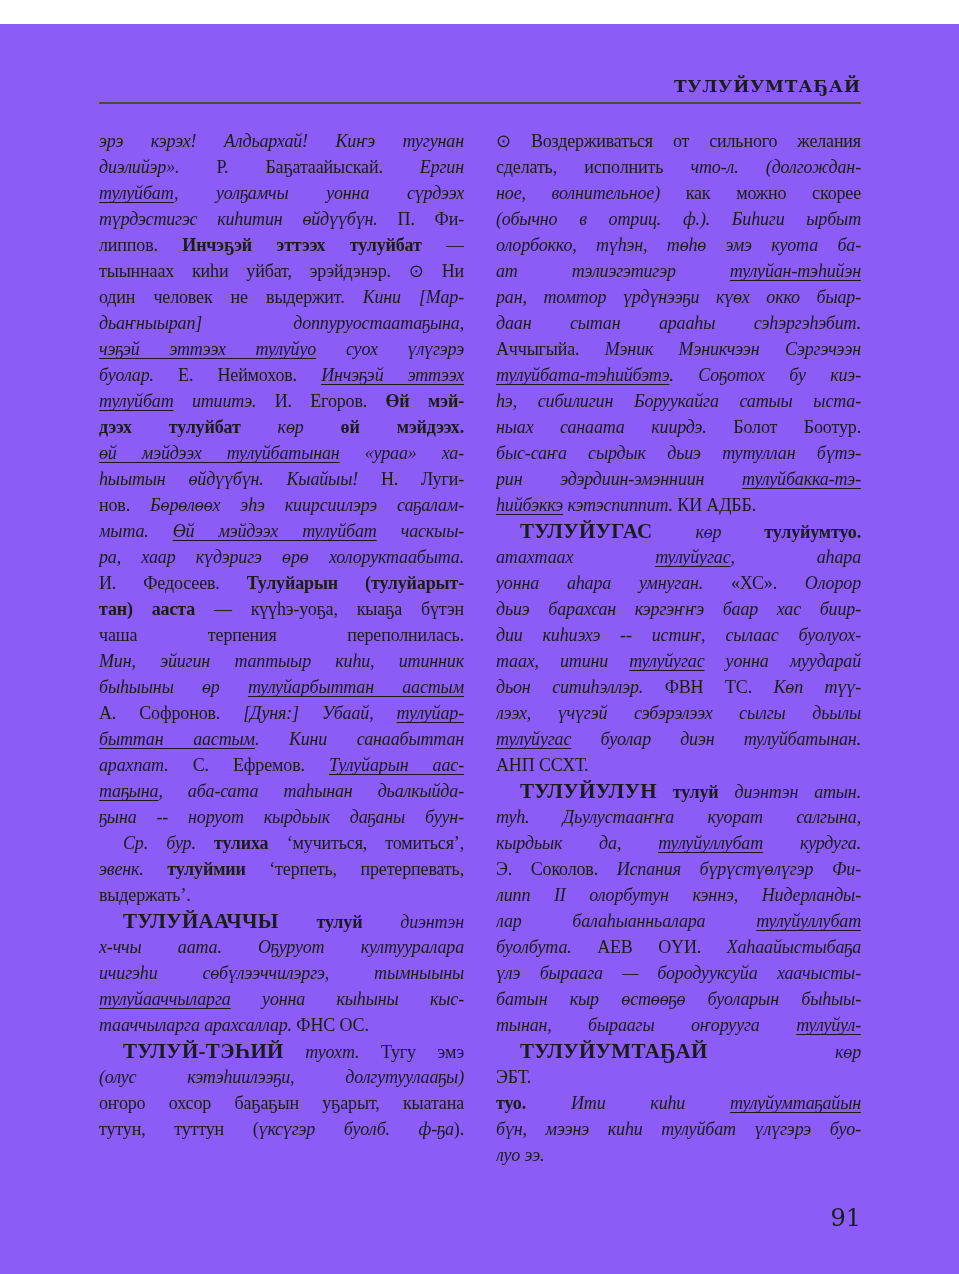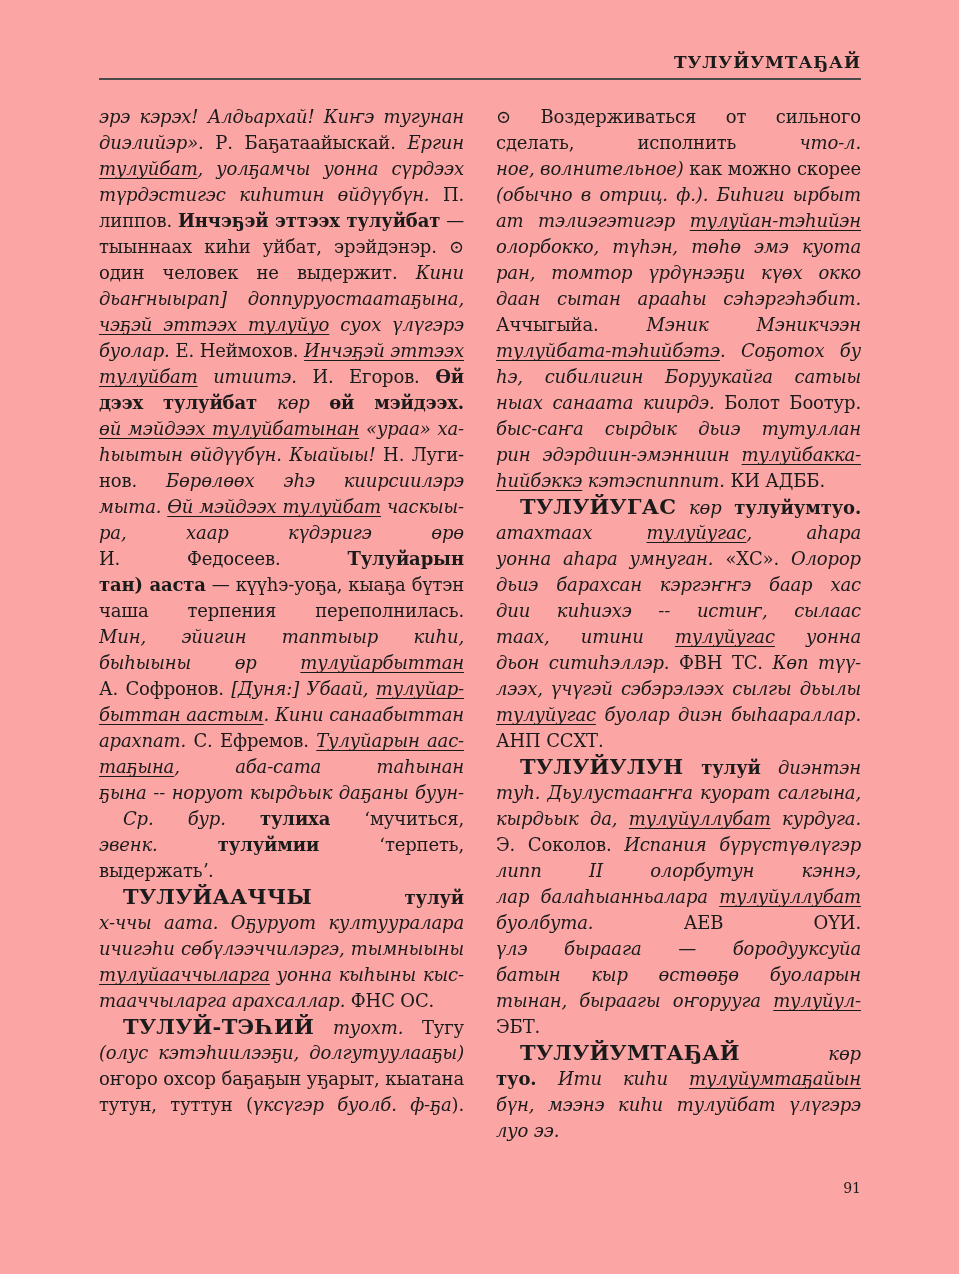--- a/index.html
+++ b/index.html
@@ -1,48 +1,48 @@
 <!DOCTYPE html>
 <html><head>
 <meta charset="utf-8">
 <style>
   html,body{margin:0;padding:0;background:#ffffff;}
   body{
     width:959px;height:1274px;position:relative;
     font-family:"DejaVu Serif","Liberation Serif",serif;
     color:#1b1b1b;
   }
-  .page{position:absolute;inset:0;background:#fca5a5;}
+  .page{position:absolute;inset:0;background:#8b5cf6;margin-top:24px;}
   .running-head{
     position:absolute;top:52px;left:99px;width:762px;
     text-align:right;font-weight:bold;font-size:17px;letter-spacing:1px;
   }
   .header-rule{
     position:absolute;top:78px;left:99px;width:762px;height:2px;background:#4a4a4a;
   }
   .columns{
     position:absolute;top:104px;left:99px;width:762px;
-    display:flex;gap:32px;
+    display:flex;gap:32px;font-family:Liberation Serif, serif;
   }
   .col{width:370px;}
   .line{
     height:26px;line-height:26px;font-size:18px;letter-spacing:-0.15px;
     text-align:justify;text-align-last:justify;
     overflow:hidden;
   }
   .line.final{text-align-last:left;}
   .line.indent{padding-left:24px;}
   .r-n{}
   .r-i{font-style:italic;}
   .r-b{font-weight:bold;}
   .r-h{font-weight:bold;font-size:21px;letter-spacing:0.3px;}
   .r-iu{font-style:italic;text-decoration:underline;text-decoration-thickness:1px;text-underline-offset:3px;text-decoration-skip-ink:none;}
   .page-number{
     position:absolute;top:1180px;left:99px;width:762px;
-    text-align:right;font-size:14px;
+    text-align:right;font-size:24px;
   }
 </style>
 </head>
 <body>
 
 <div class="page">
   <div class="running-head">ТУЛУЙУМТАҔАЙ</div>
   <div class="header-rule"></div>
   <div class="columns">
     <div class="col" id="col-left">
@@ -84,52 +84,52 @@
         <div class="line indent"><span class="r-h">ТУЛУЙ-ТЭҺИЙ</span><span class="r-i"> туохт. </span><span class="r-n">Тугу эмэ</span></div>
         <div class="line"><span class="r-i">(олус кэтэһиилээҕи, долгутуулааҕы)</span></div>
         <div class="line"><span class="r-n">оҥоро охсор баҕаҕын уҕарыт, кыатана</span></div>
         <div class="line"><span class="r-n">тутун, туттун (</span><span class="r-i">үксүгэр буолб. ф-ҕа</span><span class="r-n">).</span></div>
       </div>
     <div class="col" id="col-right">
         <div class="line"><span class="r-n">⊙ Воздерживаться от сильного желания</span></div>
         <div class="line"><span class="r-n">сделать, исполнить </span><span class="r-i">что-л. (долгождан-</span></div>
         <div class="line"><span class="r-i">ное, волнительное)</span><span class="r-n"> как можно скорее</span></div>
         <div class="line"><span class="r-i">(обычно в отриц. ф.). Биһиги ырбыт</span></div>
+        <div class="line"><span class="r-i">олорбокко, түһэн, төһө эмэ куота ба-</span></div>
         <div class="line"><span class="r-i">ат тэлиэгэтигэр </span><span class="r-iu">тулуйан-тэһийэн</span></div>
-        <div class="line"><span class="r-i">олорбокко, түһэн, төһө эмэ куота ба-</span></div>
         <div class="line"><span class="r-i">ран, томтор үрдүнээҕи күөх окко быар-</span></div>
         <div class="line"><span class="r-i">даан сытан арааһы сэһэргэһэбит. </span></div>
         <div class="line"><span class="r-n">Аччыгыйа. </span><span class="r-i">Мэник Мэникчээн Сэргэчээн</span></div>
         <div class="line"><span class="r-iu">тулуйбата-тэһийбэтэ</span><span class="r-i">. Соҕотох бу киэ-</span></div>
         <div class="line"><span class="r-i">һэ, сибилигин Боруукайга сатыы ыста-</span></div>
         <div class="line"><span class="r-i">ныах санаата киирдэ. </span><span class="r-n">Болот Боотур. </span></div>
         <div class="line"><span class="r-i">быс-саҥа сырдык дьиэ тутуллан бүтэ-</span></div>
         <div class="line"><span class="r-i">рин эдэрдиин-эмэнниин </span><span class="r-iu">тулуйбакка-тэ-</span></div>
         <div class="line final"><span class="r-iu">һийбэккэ</span><span class="r-i"> кэтэспиппит. </span><span class="r-n">КИ АДББ.</span></div>
         <div class="line indent"><span class="r-h">ТУЛУЙУГАС</span><span class="r-i"> көр </span><span class="r-b">тулуйумтуо. </span></div>
         <div class="line"><span class="r-i">атахтаах </span><span class="r-iu">тулуйугас</span><span class="r-i">, аһара </span></div>
         <div class="line"><span class="r-i">уонна аһара умнуган. </span><span class="r-n">«ХС». </span><span class="r-i">Олорор</span></div>
         <div class="line"><span class="r-i">дьиэ барахсан кэргэҥҥэ баар хас биир-</span></div>
         <div class="line"><span class="r-i">дии киһиэхэ -- истиҥ, сылаас буолуох-</span></div>
         <div class="line"><span class="r-i">таах, итини </span><span class="r-iu">тулуйугас</span><span class="r-i"> уонна муударай</span></div>
         <div class="line"><span class="r-i">дьон ситиһэллэр. </span><span class="r-n">ФВН ТС. </span><span class="r-i">Көп түү-</span></div>
         <div class="line"><span class="r-i">лээх, үчүгэй сэбэрэлээх сылгы дьылы</span></div>
-        <div class="line"><span class="r-iu">тулуйугас</span><span class="r-i"> буолар диэн быһаараллар.</span></div>
+        <div class="line"><span class="r-iu">тулуйугас</span><span class="r-i"> буолар диэн тулуйбатынан.</span></div>
         <div class="line final"><span class="r-n">АНП ССХТ.</span></div>
         <div class="line indent"><span class="r-h">ТУЛУЙУЛУН</span><span class="r-b"> тулуй</span><span class="r-i"> диэнтэн атын.</span></div>
         <div class="line"><span class="r-i">туһ. Дьулустааҥҥа куорат салгына,</span></div>
         <div class="line"><span class="r-i">кырдьык да, </span><span class="r-iu">тулуйуллубат</span><span class="r-i"> курдуга.</span></div>
         <div class="line"><span class="r-n">Э. Соколов. </span><span class="r-i">Испания бүрүстүөлүгэр Фи-</span></div>
         <div class="line"><span class="r-i">липп II олорбутун кэннэ, Нидерланды-</span></div>
         <div class="line"><span class="r-i">лар балаһыанньалара </span><span class="r-iu">тулуйуллубат</span></div>
         <div class="line"><span class="r-i">буолбута. </span><span class="r-n">АЕВ ОҮИ. </span><span class="r-i">Хаһаайыстыбаҕа</span></div>
         <div class="line"><span class="r-i">үлэ быраага — бородууксуйа хаачысты-</span></div>
         <div class="line"><span class="r-i">батын кыр өстөөҕө буоларын быһыы-</span></div>
         <div class="line"><span class="r-i">тынан, быраагы оҥорууга </span><span class="r-iu">тулуйул-</span></div>
+        <div class="line indent"><span class="r-h">ТУЛУЙУМТАҔАЙ</span><span class="r-i"> көр </span></div>
         <div class="line final"><span class="r-n">ЭБТ.</span></div>
-        <div class="line indent"><span class="r-h">ТУЛУЙУМТАҔАЙ</span><span class="r-i"> көр </span></div>
         <div class="line"><span class="r-b">туо. </span><span class="r-i">Ити киһи </span><span class="r-iu">тулуйумтаҕайын</span></div>
         <div class="line"><span class="r-i">бүн, мээнэ киһи тулуйбат үлүгэрэ буо-</span></div>
         <div class="line final"><span class="r-i">луо ээ.</span></div>
       </div>
   </div>
   <div class="page-number">91</div>
 </div>
 
 </body></html>

